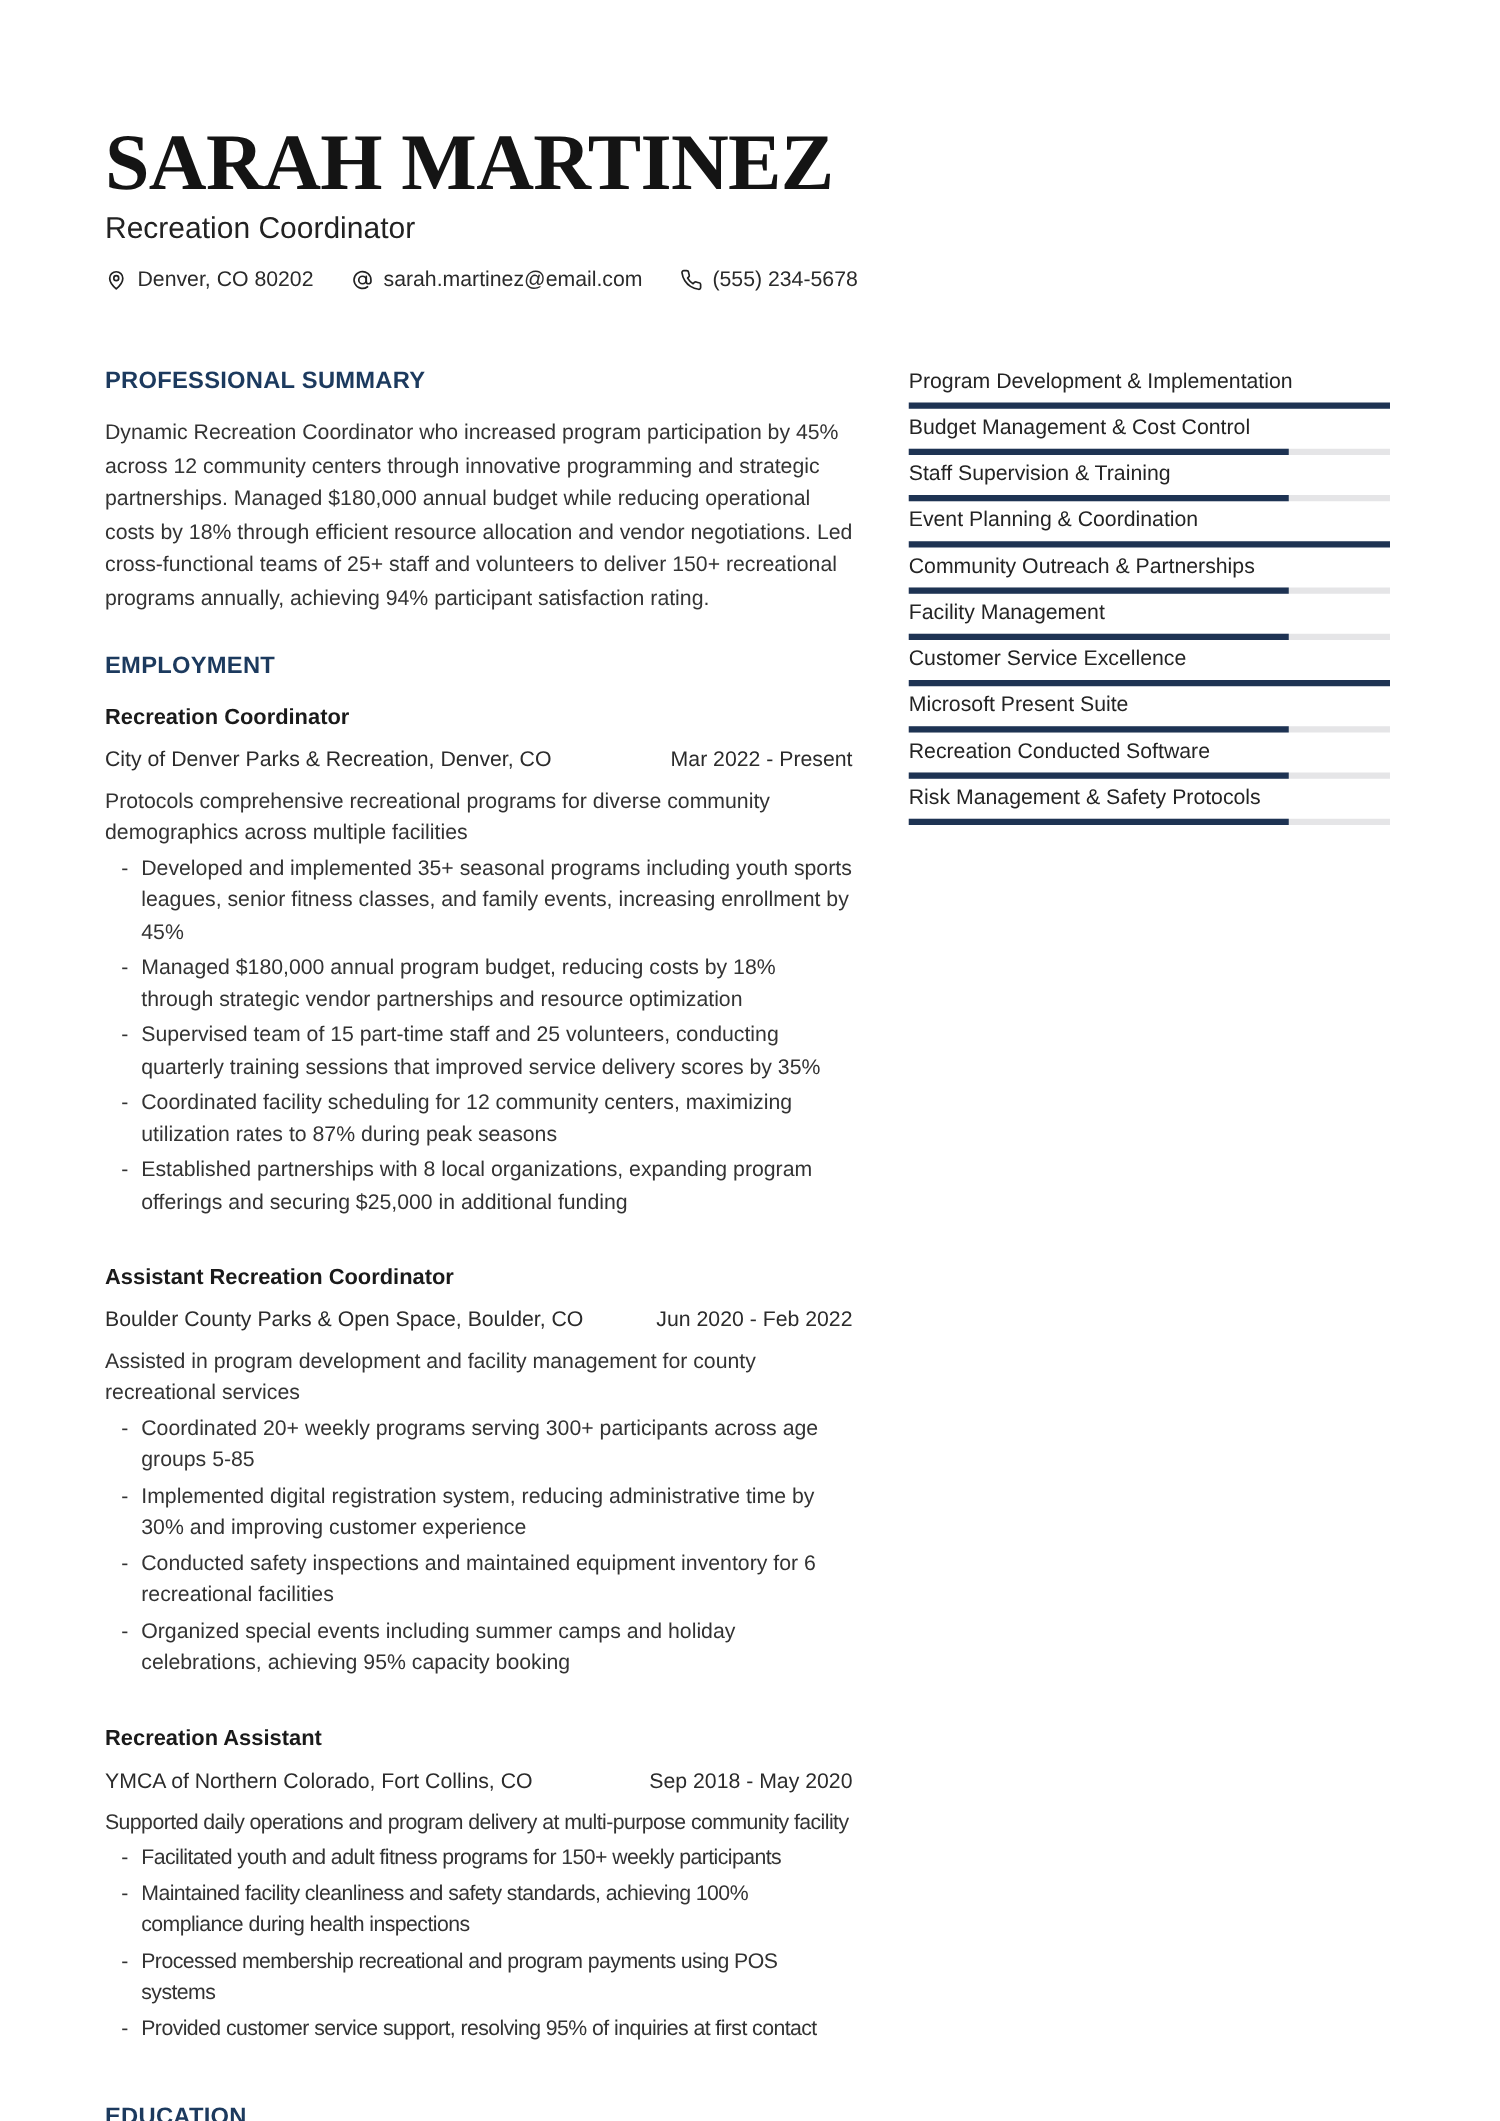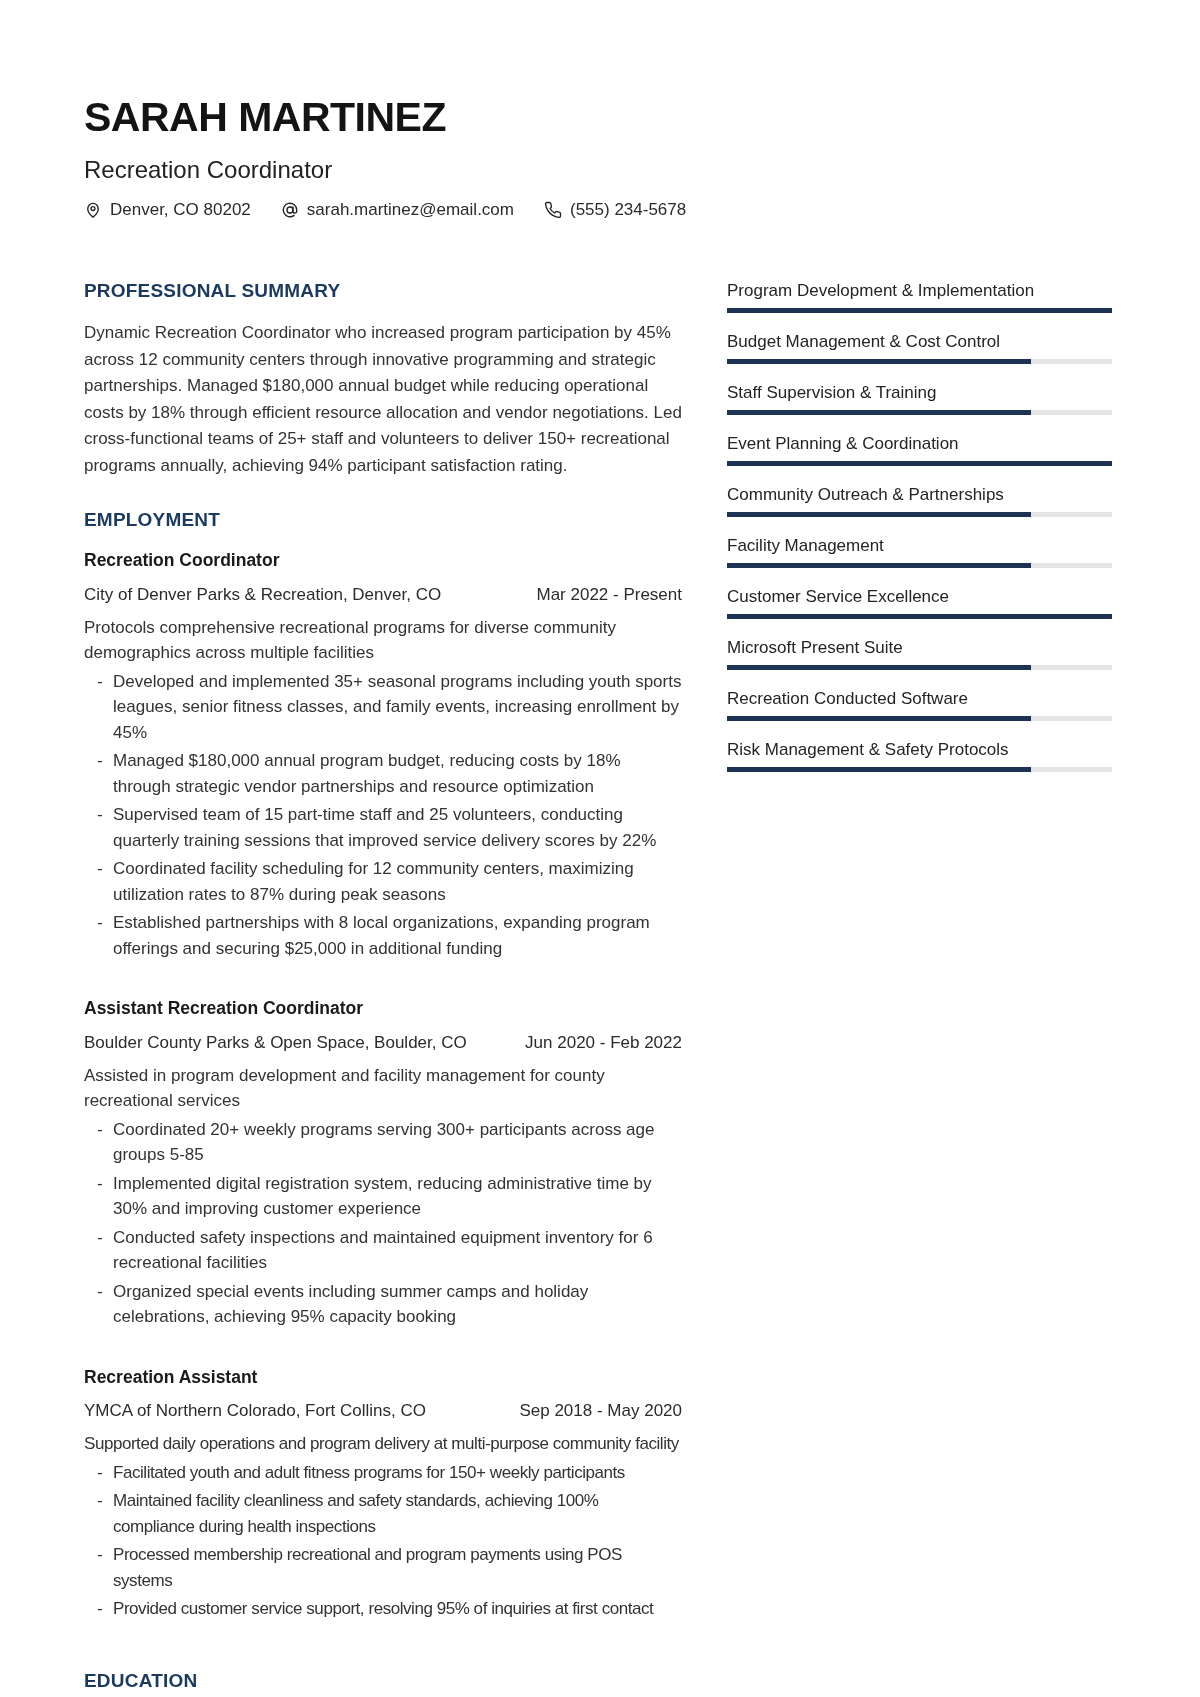--- a/index.html
+++ b/index.html
@@ -12,22 +12,22 @@
   *{margin:0;padding:0;box-sizing:border-box;}
   html,body{background:#ffffff;}
   body{
     width:1200px;height:1697px;overflow:hidden;
     font-family:"Liberation Sans","DejaVu Sans",sans-serif;
     color:var(--body-text);
   }
   .page{width:1200px;height:1697px;padding:96px 88px 0 84px;}
   
   .name{
-    font-size:41px;font-weight:700;color:#141414;
-    letter-spacing:-0.5px;line-height:1.05;margin-bottom:18px;
+    font-size:64px;font-weight:700;color:#141414;
+    letter-spacing:-0.5px;line-height:1.05;margin-bottom:7px;font-family:Liberation Serif, serif;
   }
   .subtitle{font-size:24px;color:#222;line-height:1.1;margin-bottom:17px;}
   .contacts{display:flex;align-items:center;gap:30px;font-size:17px;color:#2a2a2a;}
   .contact-item{display:flex;align-items:center;gap:8px;}
   .contact-item .icon{width:18px;height:18px;display:inline-flex;color:#222;flex-shrink:0;}
   .contact-item .icon svg{width:18px;height:18px;}
   
   .columns{display:flex;gap:45px;margin-top:60px;align-items:flex-start;}
   .main-col{width:598px;flex-shrink:0;}
   .side-col{width:385px;flex-shrink:0;}
@@ -48,21 +48,21 @@
   .job-desc{font-size:17px;line-height:25.5px;margin-bottom:3px;}
   .bullets{padding-left:13px;}
   .bullet{display:flex;font-size:17px;line-height:25.5px;margin-bottom:3px;}
   .bullet .dash{width:16px;flex-shrink:0;}
   .job:nth-child(3) .job-desc,
   .job:nth-child(3) .bullet{letter-spacing:-0.45px;}
   
   .section-education{margin-top:48px;}
   
   .side-col h2.sec{margin-bottom:15px;}
-  .skill{margin-bottom:18px;}
+  .skill{margin-bottom:4px;}
   .skill-label{font-size:17px;color:#242424;line-height:21px;margin-bottom:7px;}
   .bar{height:5px;width:100%;background:var(--bar-track);}
   .bar-fill{height:100%;background:var(--bar-fill);}
 </style>
 </head>
 <body>
 
 <div class="page">
 
   <header>
@@ -121,21 +121,21 @@
                 <div class="bullet">
                   <span class="dash">-</span>
                   <span class="bullet-text">Developed and implemented 35+ seasonal programs including youth sports leagues, senior fitness classes, and family events, increasing enrollment by 45%</span>
                 </div>
                 <div class="bullet">
                   <span class="dash">-</span>
                   <span class="bullet-text">Managed $180,000 annual program budget, reducing costs by 18% through strategic vendor partnerships and resource optimization</span>
                 </div>
                 <div class="bullet">
                   <span class="dash">-</span>
-                  <span class="bullet-text">Supervised team of 15 part-time staff and 25 volunteers, conducting quarterly training sessions that improved service delivery scores by 22%</span>
+                  <span class="bullet-text">Supervised team of 15 part-time staff and 25 volunteers, conducting quarterly training sessions that improved service delivery scores by 35%</span>
                 </div>
                 <div class="bullet">
                   <span class="dash">-</span>
                   <span class="bullet-text">Coordinated facility scheduling for 12 community centers, maximizing utilization rates to 87% during peak seasons</span>
                 </div>
                 <div class="bullet">
                   <span class="dash">-</span>
                   <span class="bullet-text">Established partnerships with 8 local organizations, expanding program offerings and securing $25,000 in additional funding</span>
                 </div>
               </div>

